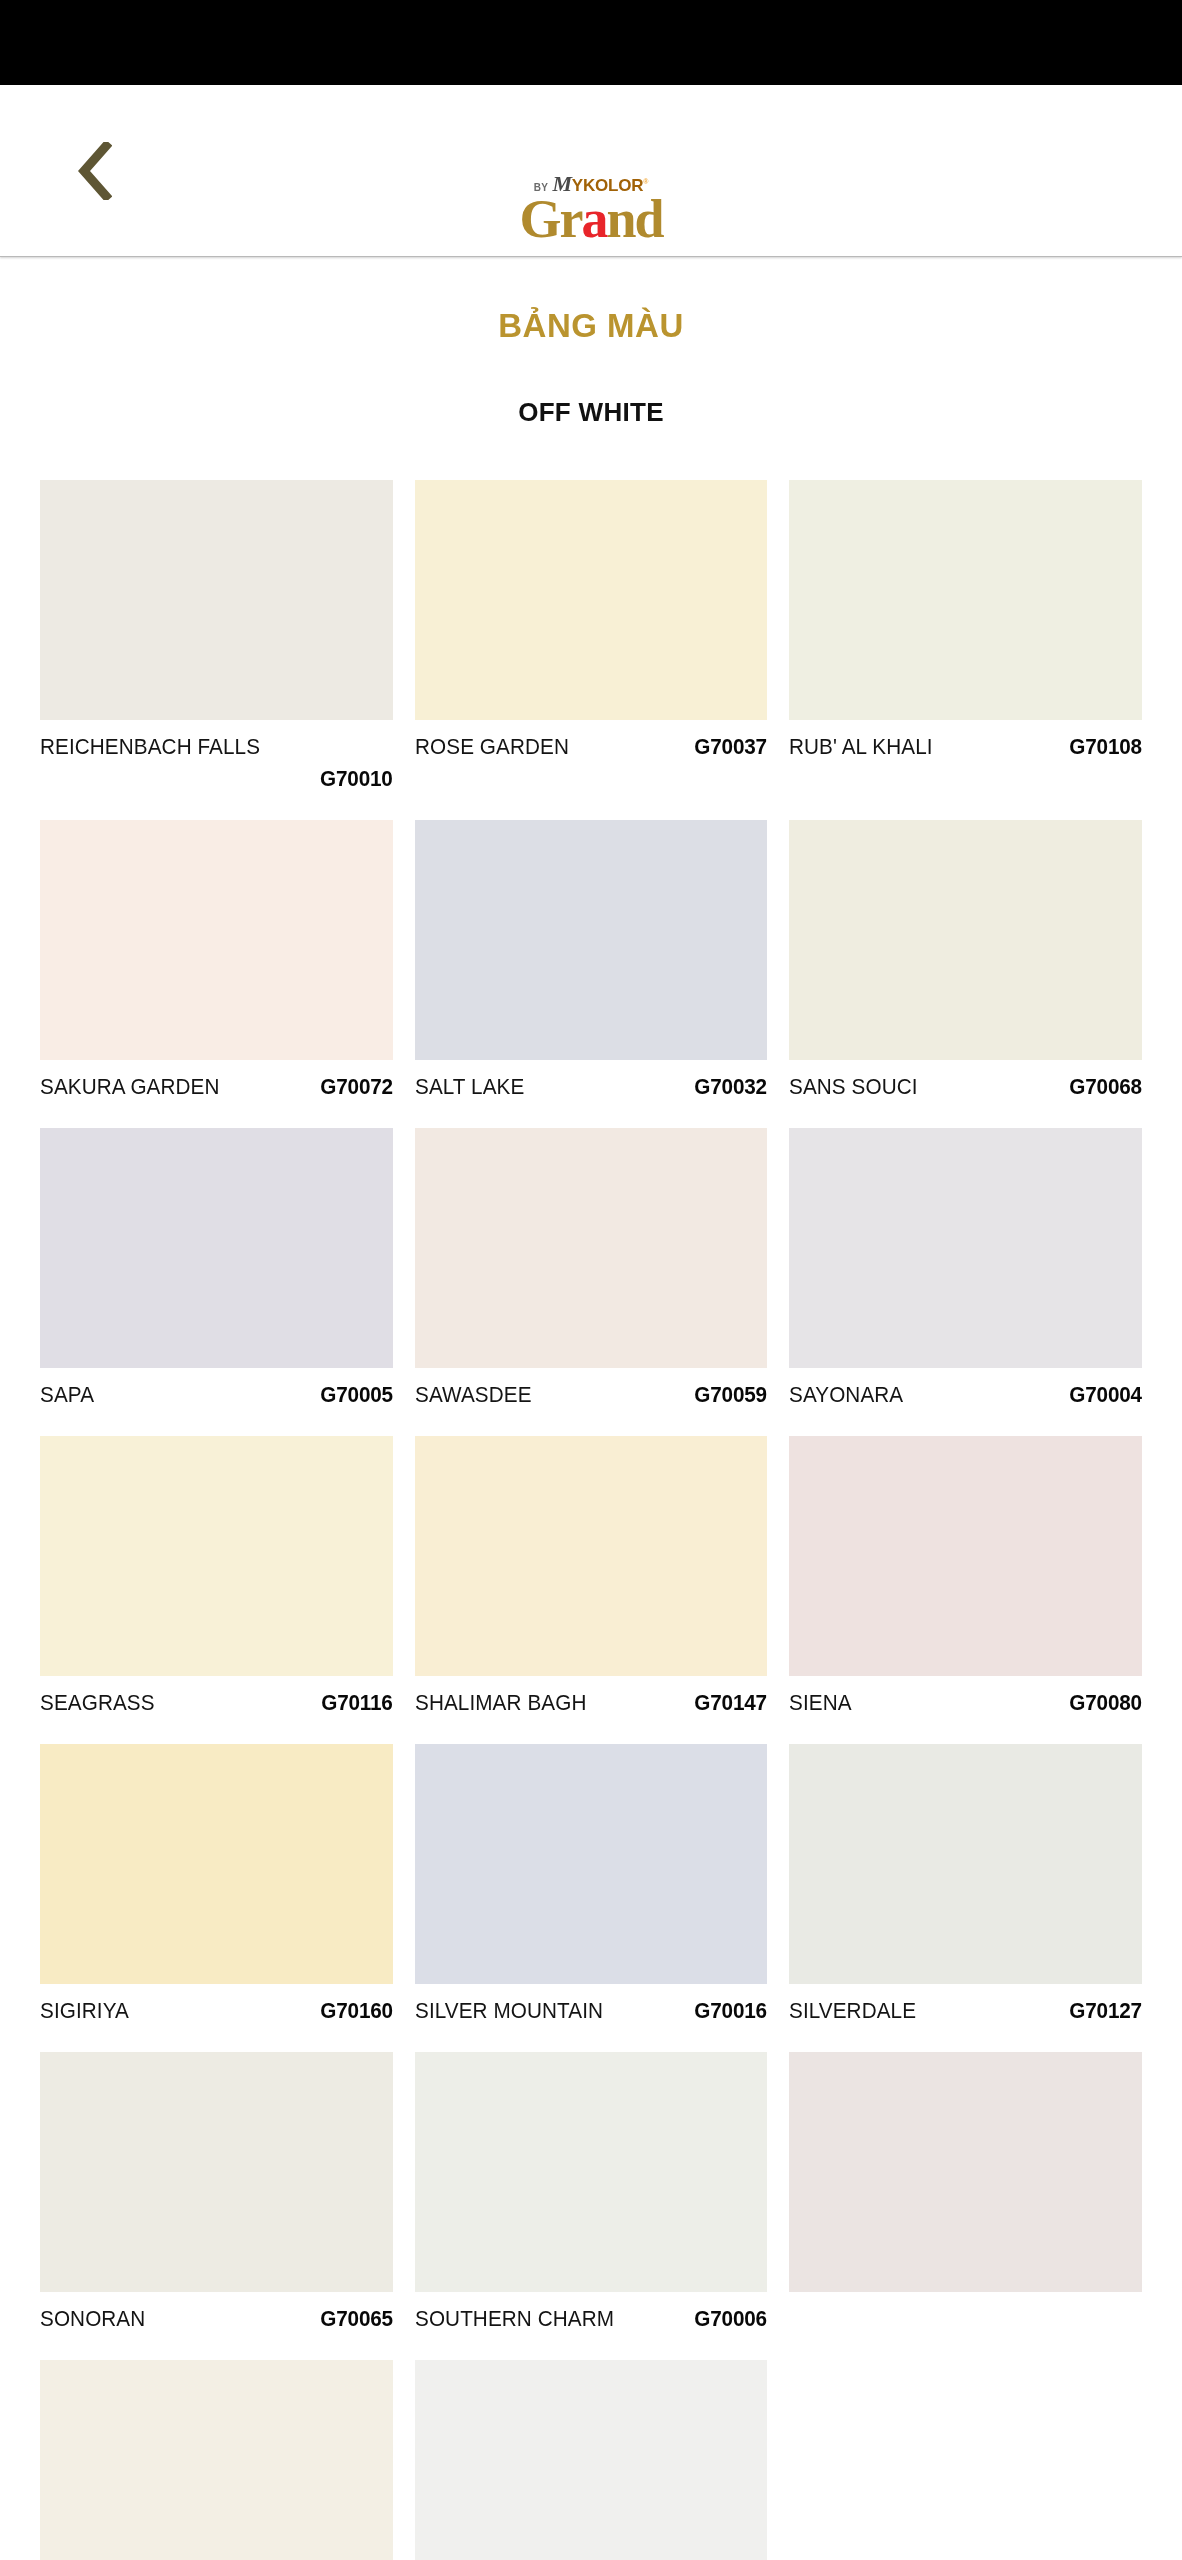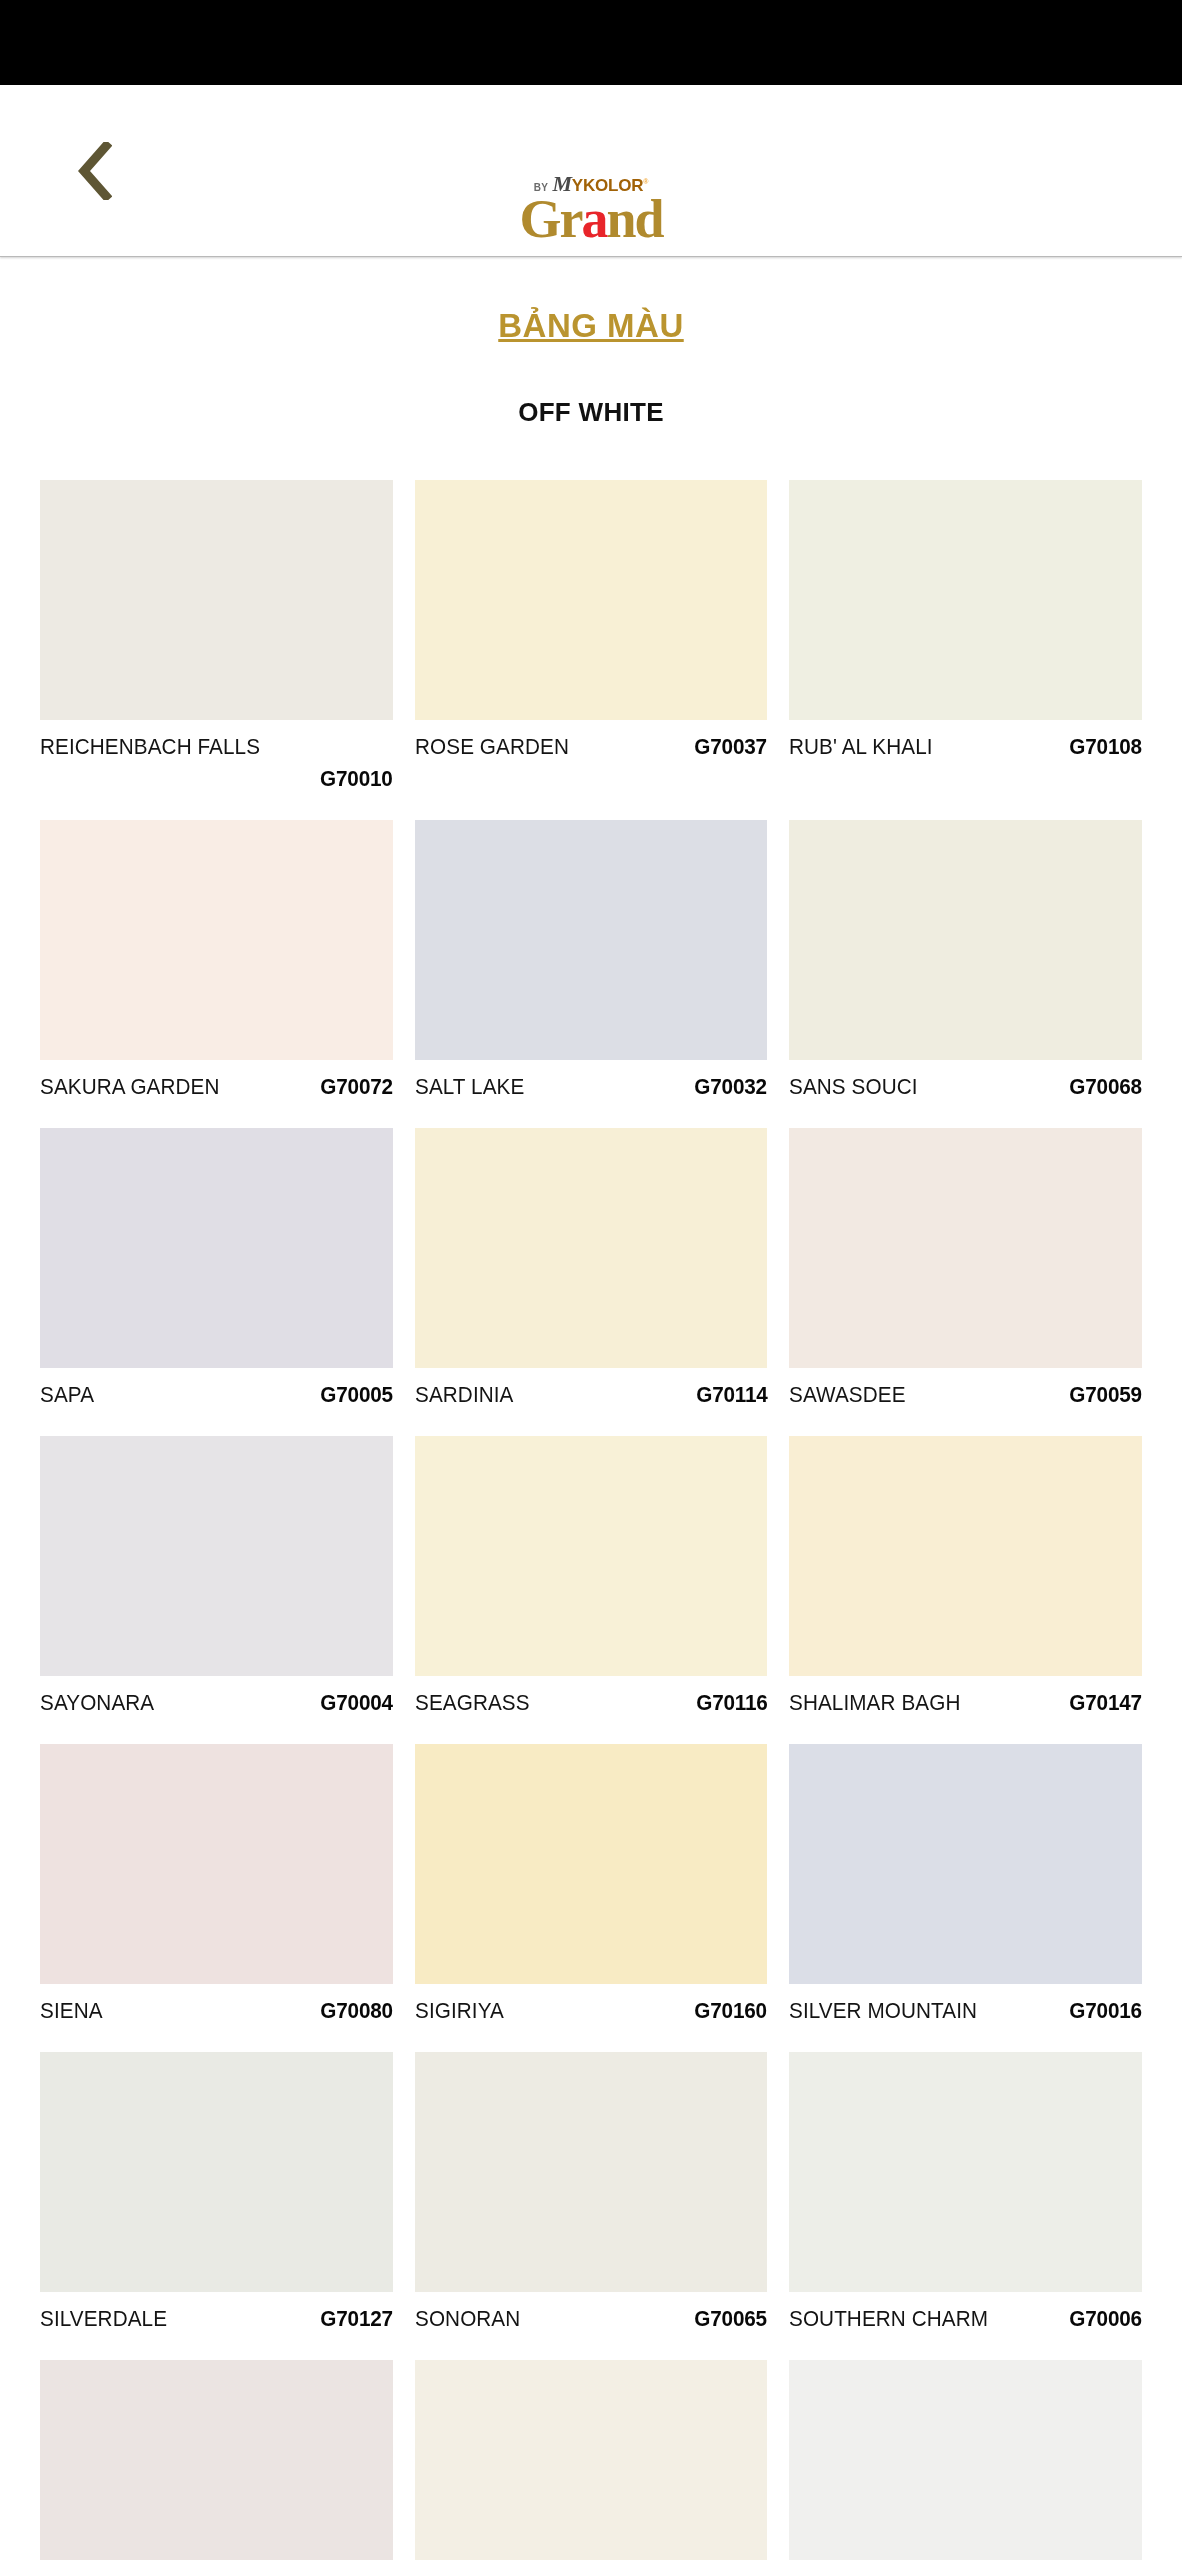--- a/index.html
+++ b/index.html
@@ -106,21 +106,20 @@
   .brand-word .red { color: #E8252A; }
 
   
   .page-title {
     text-align: center;
     color: #BA942F;
     font-size: 33px;
     font-weight: 700;
     letter-spacing: 0.5px;
     margin-top: 50px;
-    text-decoration: underline;
   }
   .section-title {
     text-align: center;
     color: #111111;
     font-size: 26px;
     font-weight: 700;
     letter-spacing: 0.3px;
     margin-top: 52px;
   }
 
@@ -246,27 +245,20 @@
         </div>
       </div>
       <div class="cell">
         <div class="swatch" style="background: rgb(224, 222, 229);"></div>
         <div class="meta">
           <span class="c-name">SAPA</span>
           <span class="c-code">G70005</span>
         </div>
       </div>
       <div class="cell">
-        <div class="swatch" style="background: rgb(247, 239, 214);"></div>
-        <div class="meta">
-          <span class="c-name">SARDINIA</span>
-          <span class="c-code">G70114</span>
-        </div>
-      </div>
-      <div class="cell">
         <div class="swatch" style="background: rgb(242, 233, 226);"></div>
         <div class="meta">
           <span class="c-name">SAWASDEE</span>
           <span class="c-code">G70059</span>
         </div>
       </div>
       <div class="cell">
         <div class="swatch" style="background: rgb(230, 228, 231);"></div>
         <div class="meta">
           <span class="c-name">SAYONARA</span>

